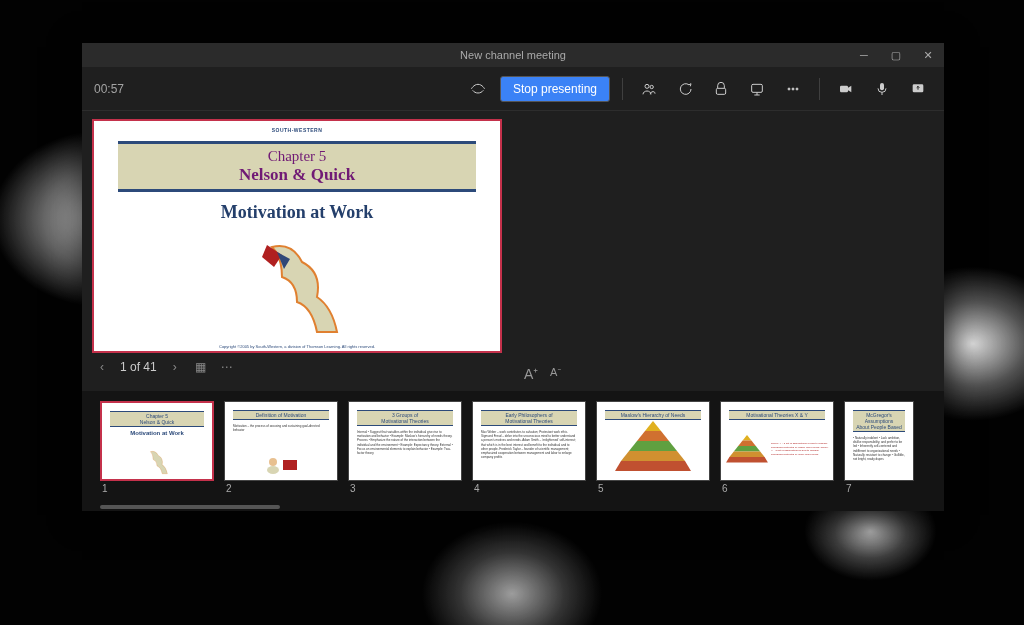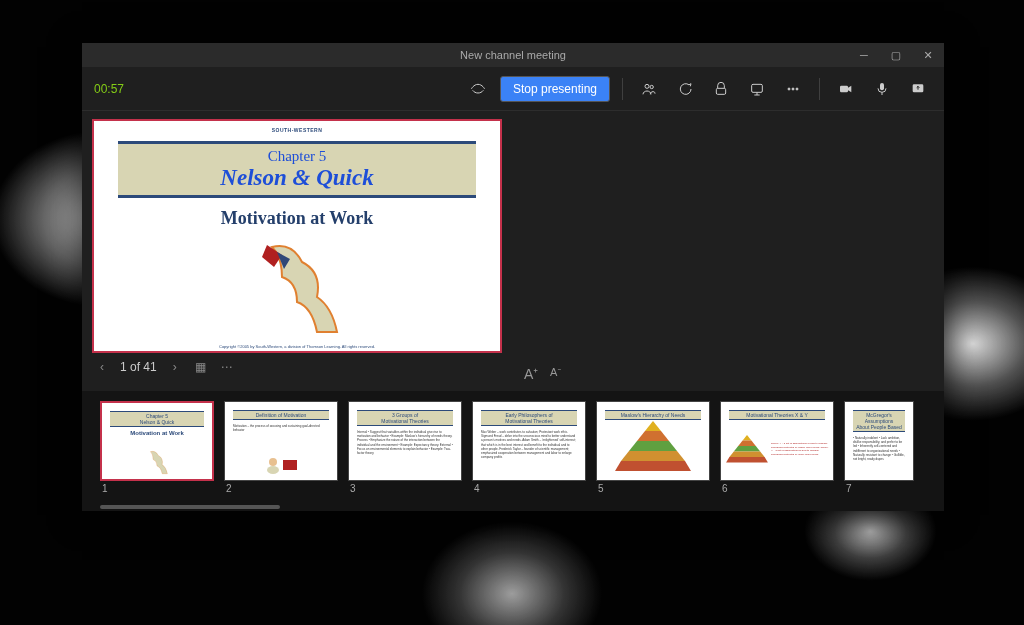--- a/index.html
+++ b/index.html
@@ -49,21 +49,21 @@
   }
   
   .toolbar {
     height: 44px;
     background: #1f1f1f;
     display: flex; align-items: center;
     padding: 0 12px;
     gap: 8px;
     border-bottom: 1px solid #2d2d2d;
   }
-  .timer { color: #84cc16; font-size: 12px; margin-right: auto; }
+  .timer { color: #a3a3a3; font-size: 12px; margin-right: auto; }
   .tb-icon {
     width: 28px; height: 28px;
     display: flex; align-items: center; justify-content: center;
     color: #ccc; border-radius: 3px;
   }
   .tb-icon svg { width: 16px; height: 16px; stroke: currentColor; fill: none; stroke-width: 1.5; }
   .btn-stop {
     background: #3b82f6;
     border: 1px solid #555;
     color: #fff; font-size: 12px;
@@ -107,26 +107,26 @@
     height: 234px;
     position: relative;
     overflow: hidden;
   }
   .banner {
     background: #d8d5b3;
     border-top: 3px solid #2c4a7a;
     border-bottom: 3px solid #2c4a7a;
     margin: 20px 24px 8px;
     text-align: center;
-    color: #1d4ed8;
+    color: #701a75;
     font-family: "Times New Roman", serif;
     padding: 4px 0;
   }
   .banner .ch { font-size: 15px; }
-  .banner .auth { font-size: 23px; font-weight: 600; font-style: italic; }
+  .banner .auth { font-size: 17px; font-weight: 600; }
   .slide-title {
     text-align: center;
     color: #243f6b;
     font-family: "Times New Roman", serif;
     font-weight: 700; font-size: 18px;
     margin-top: 10px;
   }
   .logo-sw {
     position:absolute; top:6px; left:50%; transform:translateX(-50%);
     font-size:5px; color:#2c4a7a; letter-spacing:.5px; font-weight:700;

